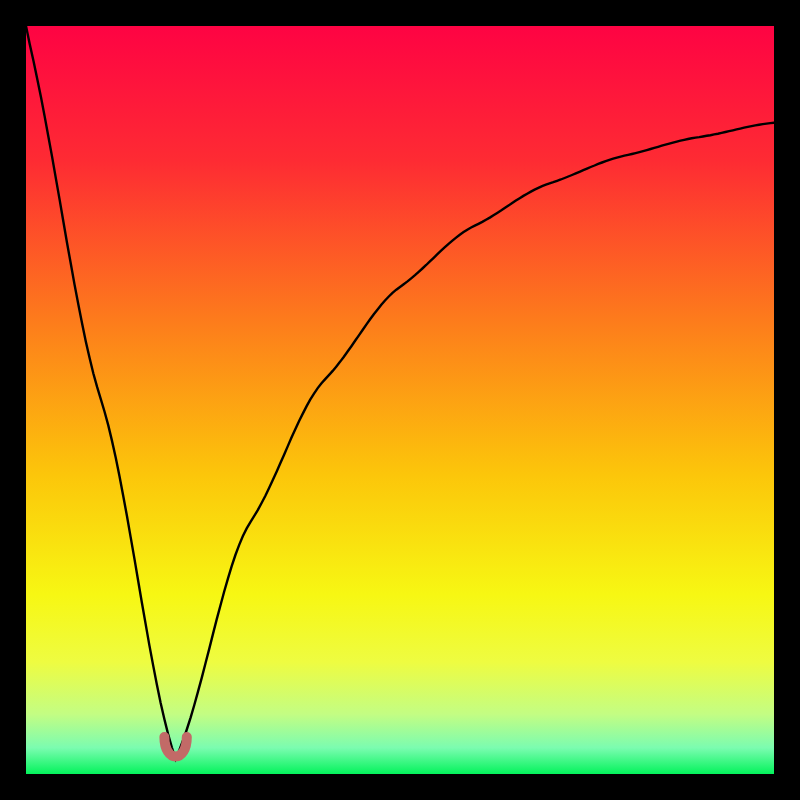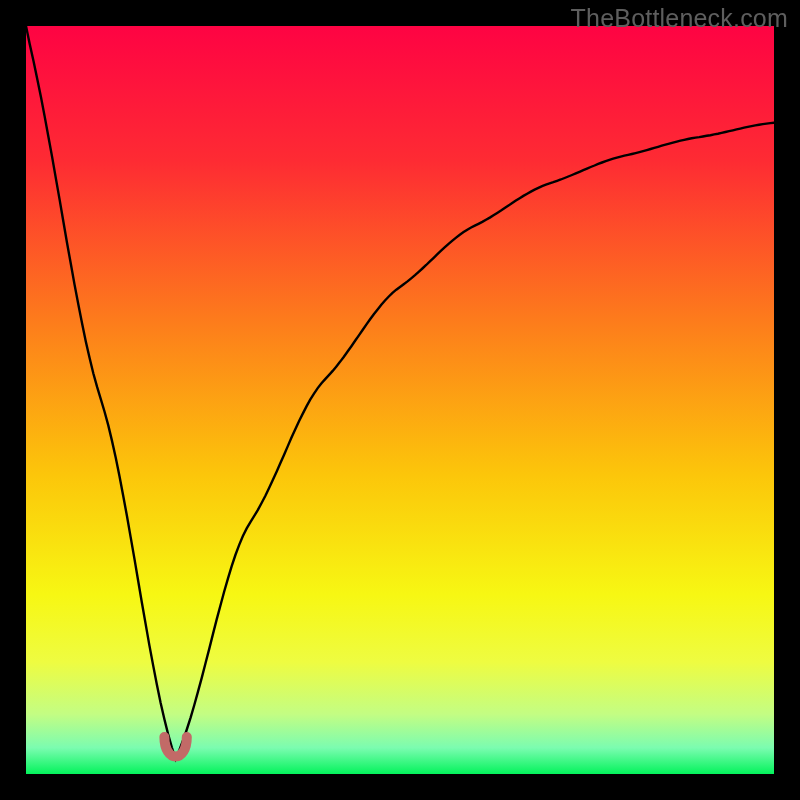--- a/index.html
+++ b/index.html
@@ -60,14 +60,13 @@
       </defs>
 
       <rect x="0" y="0" width="748" height="748" fill="url(#bg-grad)"></rect>
 
       <path id="curve-path" fill="none" stroke-width="2.4" stroke-linecap="round" d="M 0.0 0.0 L 3.7 18.0 L 7.5 35.0 L 11.2 52.7 L 15.0 71.2 L 18.7 90.6 L 22.4 110.7 L 26.2 131.4 L 29.9 152.6 L 33.7 174.1 L 37.4 195.7 L 41.1 217.2 L 44.9 238.3 L 48.6 258.9 L 52.4 278.8 L 56.1 297.6 L 59.8 315.4 L 63.6 332.0 L 67.3 347.2 L 71.1 360.9 L 74.8 373.1 L 78.5 385.5 L 82.3 399.4 L 86.0 414.9 L 89.8 431.9 L 93.5 450.3 L 97.2 469.8 L 101.0 490.2 L 104.7 511.4 L 108.5 533.1 L 112.2 555.0 L 115.9 576.8 L 119.7 598.4 L 123.4 619.4 L 127.2 639.6 L 130.9 658.8 L 134.6 676.7 L 138.4 693.2 L 142.1 708.1 L 145.9 721.5 L 149.6 733.0 L 153.3 724.2 L 157.1 714.3 L 160.8 703.5 L 164.6 691.6 L 168.3 679.0 L 172.0 665.6 L 175.8 651.6 L 179.5 637.2 L 183.3 622.6 L 187.0 607.9 L 190.7 593.4 L 194.5 579.2 L 198.2 565.5 L 202.0 552.4 L 205.7 540.2 L 209.4 529.0 L 213.2 518.9 L 216.9 510.0 L 220.7 502.4 L 224.4 496.1 L 228.1 490.2 L 231.9 483.9 L 235.6 477.0 L 239.4 469.7 L 243.1 462.0 L 246.8 454.0 L 250.6 445.7 L 254.3 437.2 L 258.1 428.7 L 261.8 420.1 L 265.5 411.6 L 269.3 403.3 L 273.0 395.3 L 276.8 387.6 L 280.5 380.4 L 284.2 373.7 L 288.0 367.6 L 291.7 362.1 L 295.5 357.2 L 299.2 353.1 L 302.9 349.1 L 306.7 344.9 L 310.4 340.4 L 314.2 335.6 L 317.9 330.7 L 321.6 325.5 L 325.4 320.2 L 329.1 314.8 L 332.9 309.4 L 336.6 304.0 L 340.3 298.6 L 344.1 293.3 L 347.8 288.2 L 351.6 283.4 L 355.3 278.8 L 359.0 274.5 L 362.8 270.5 L 366.5 266.9 L 370.3 263.7 L 374.0 261.0 L 377.7 258.3 L 381.5 255.4 L 385.2 252.4 L 389.0 249.2 L 392.7 245.9 L 396.4 242.5 L 400.2 239.0 L 403.9 235.4 L 407.7 231.8 L 411.4 228.2 L 415.1 224.7 L 418.9 221.2 L 422.6 217.8 L 426.4 214.6 L 430.1 211.6 L 433.8 208.7 L 437.6 206.1 L 441.3 203.7 L 445.1 201.5 L 448.8 199.6 L 452.5 197.8 L 456.3 195.9 L 460.0 193.8 L 463.8 191.6 L 467.5 189.3 L 471.2 187.0 L 475.0 184.6 L 478.7 182.1 L 482.5 179.6 L 486.2 177.1 L 489.9 174.6 L 493.7 172.2 L 497.4 169.9 L 501.2 167.7 L 504.9 165.6 L 508.6 163.6 L 512.4 161.8 L 516.1 160.1 L 519.9 158.7 L 523.6 157.4 L 527.3 156.2 L 531.1 154.8 L 534.8 153.5 L 538.6 152.0 L 542.3 150.5 L 546.0 149.0 L 549.8 147.4 L 553.5 145.8 L 557.3 144.2 L 561.0 142.6 L 564.7 141.0 L 568.5 139.5 L 572.2 137.9 L 576.0 136.5 L 579.7 135.1 L 583.4 133.8 L 587.2 132.7 L 590.9 131.6 L 594.7 130.6 L 598.4 129.7 L 602.1 128.9 L 605.9 128.0 L 609.6 127.1 L 613.4 126.1 L 617.1 125.1 L 620.8 124.1 L 624.6 123.0 L 628.3 121.9 L 632.1 120.8 L 635.8 119.7 L 639.5 118.7 L 643.3 117.6 L 647.0 116.6 L 650.8 115.6 L 654.5 114.7 L 658.2 113.8 L 662.0 113.0 L 665.7 112.3 L 669.5 111.6 L 673.2 111.1 L 676.9 110.5 L 680.7 109.8 L 684.4 109.2 L 688.2 108.4 L 691.9 107.7 L 695.6 106.9 L 699.4 106.0 L 703.1 105.2 L 706.9 104.3 L 710.6 103.4 L 714.3 102.6 L 718.1 101.7 L 721.8 100.9 L 725.6 100.1 L 729.3 99.4 L 733.0 98.7 L 736.8 98.1 L 740.5 97.6 L 744.3 97.1 L 748.0 96.7" stroke="#000000"></path>
 
       <path id="tip-path" stroke-width="10" fill="none" stroke-linecap="round" stroke-linejoin="round" d="M 138.4 711.0 C 138.4 737.0, 160.8 737.0, 160.8 711.0" stroke="#c26a67"></path>
     </svg>
   </div>
 
-  <div class="watermark">TheBottleneck.com</div>
 </div>
 
 </body></html>

